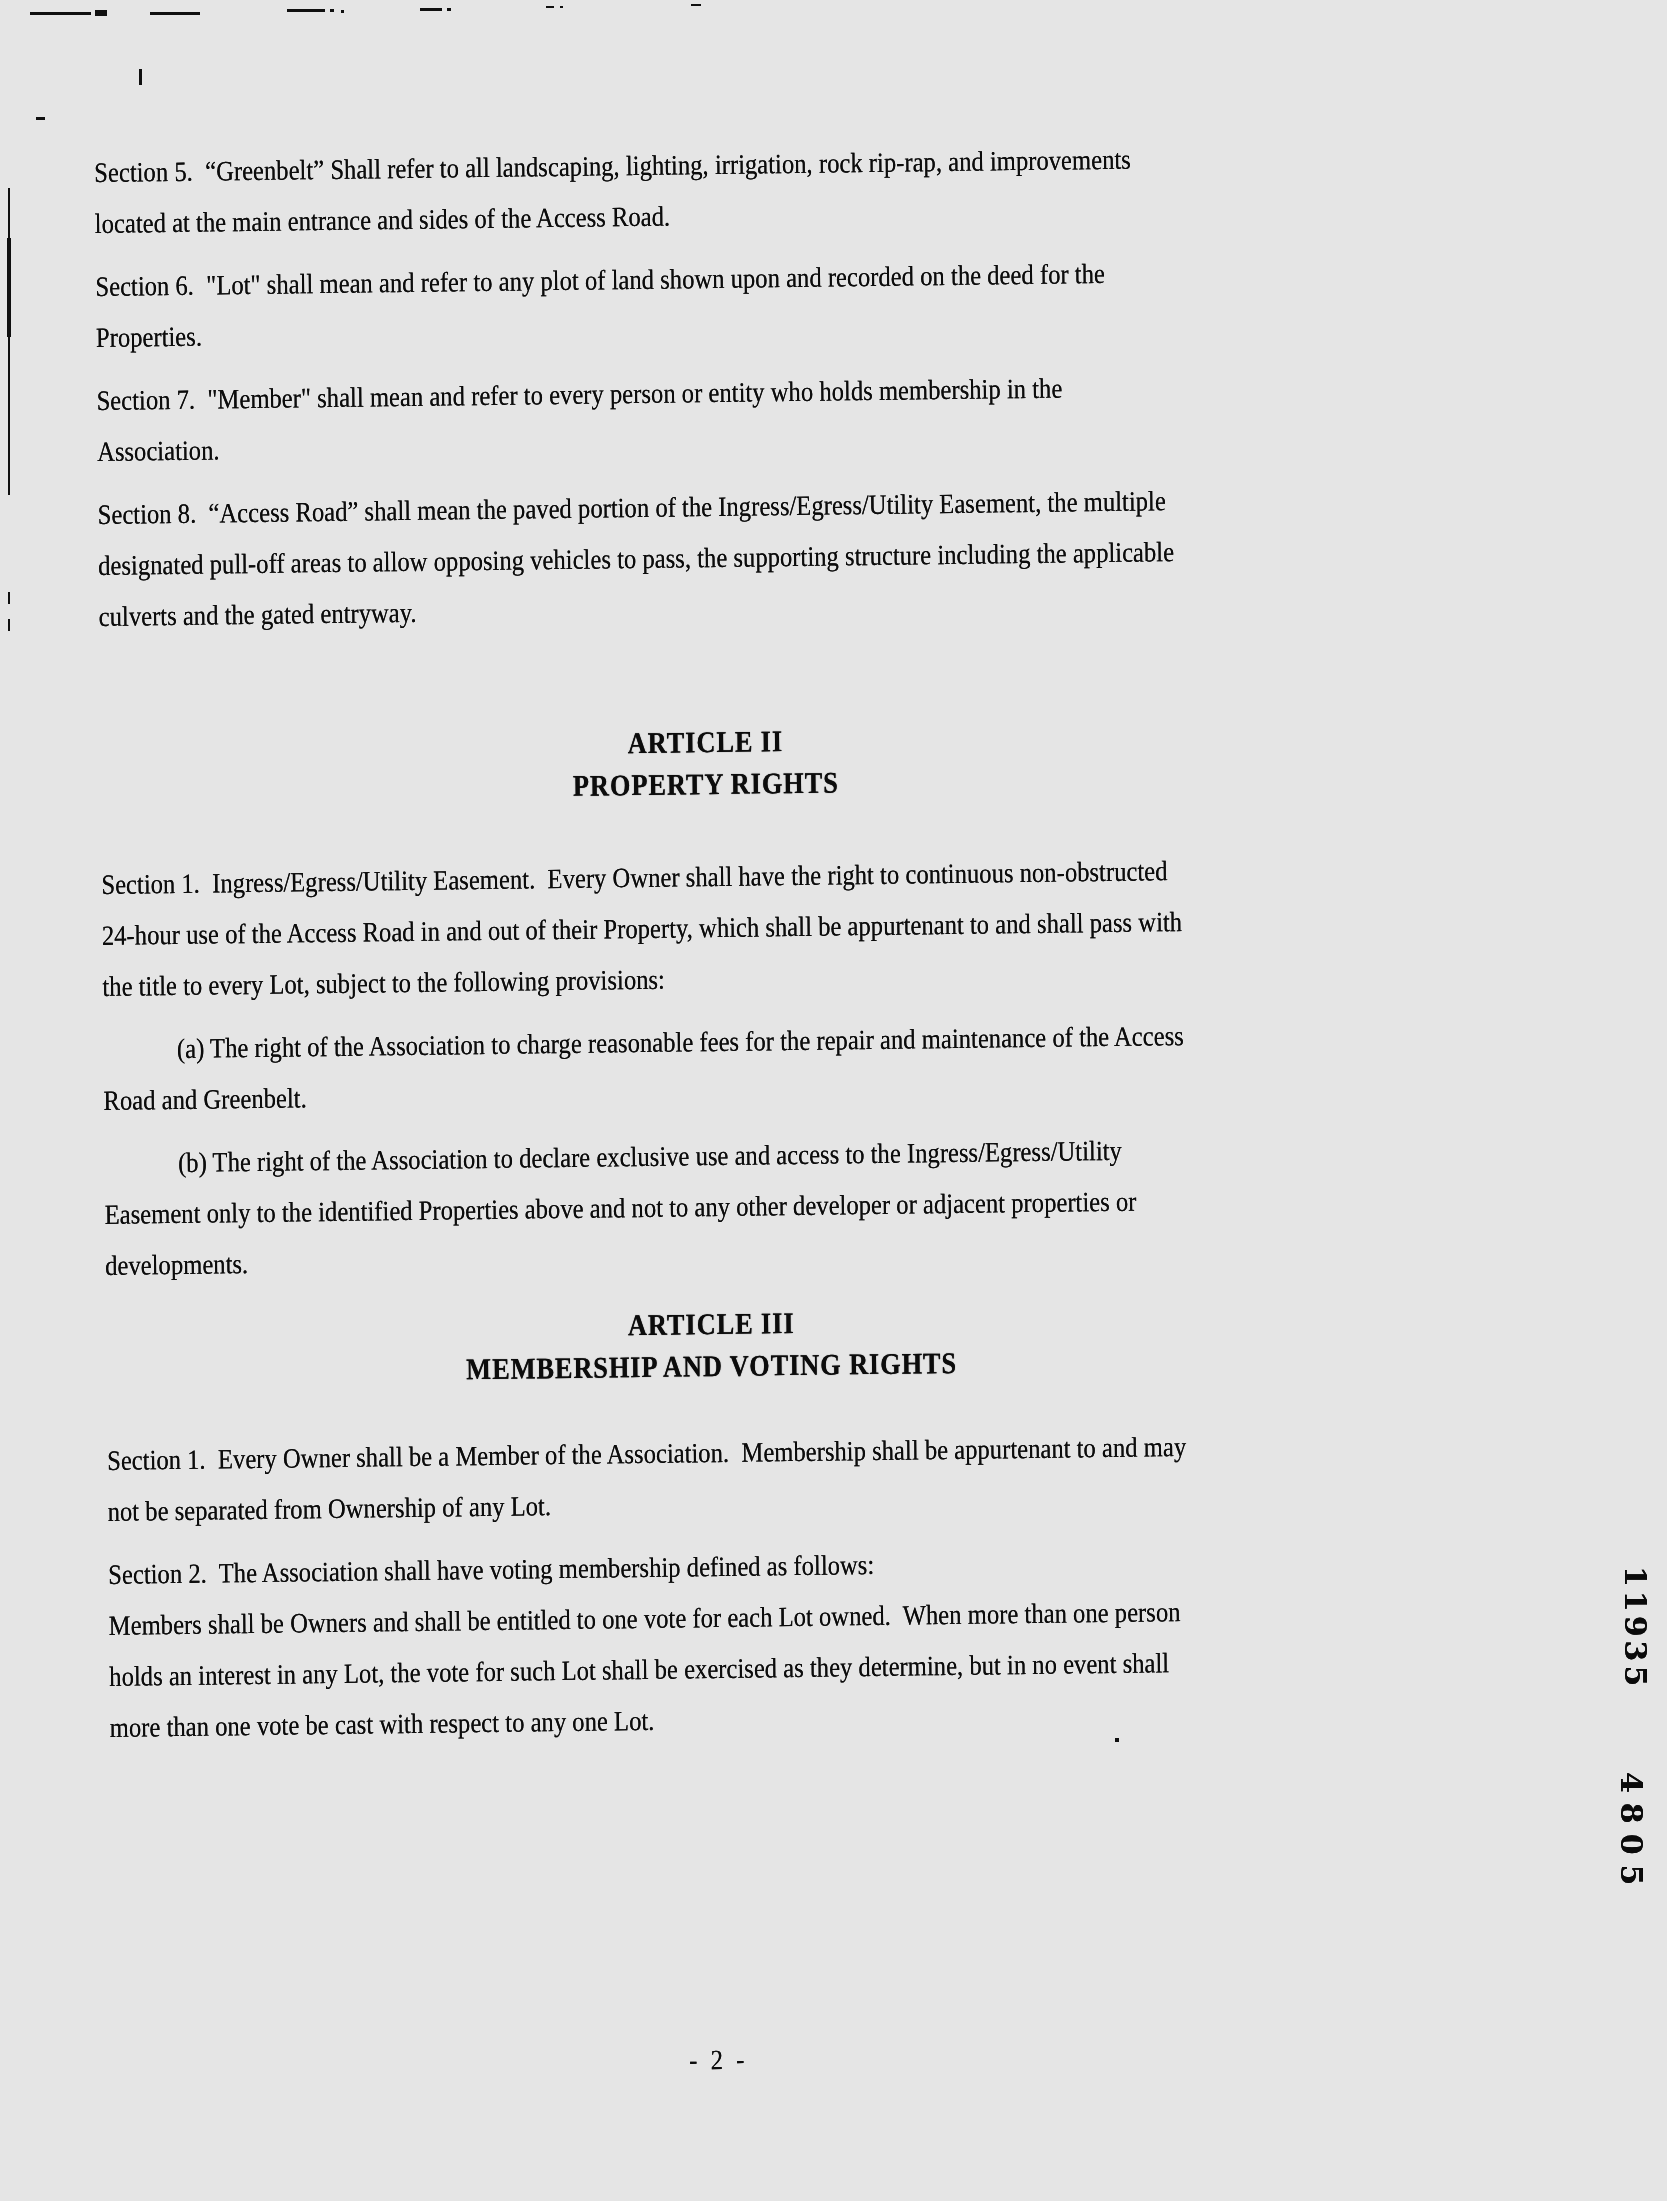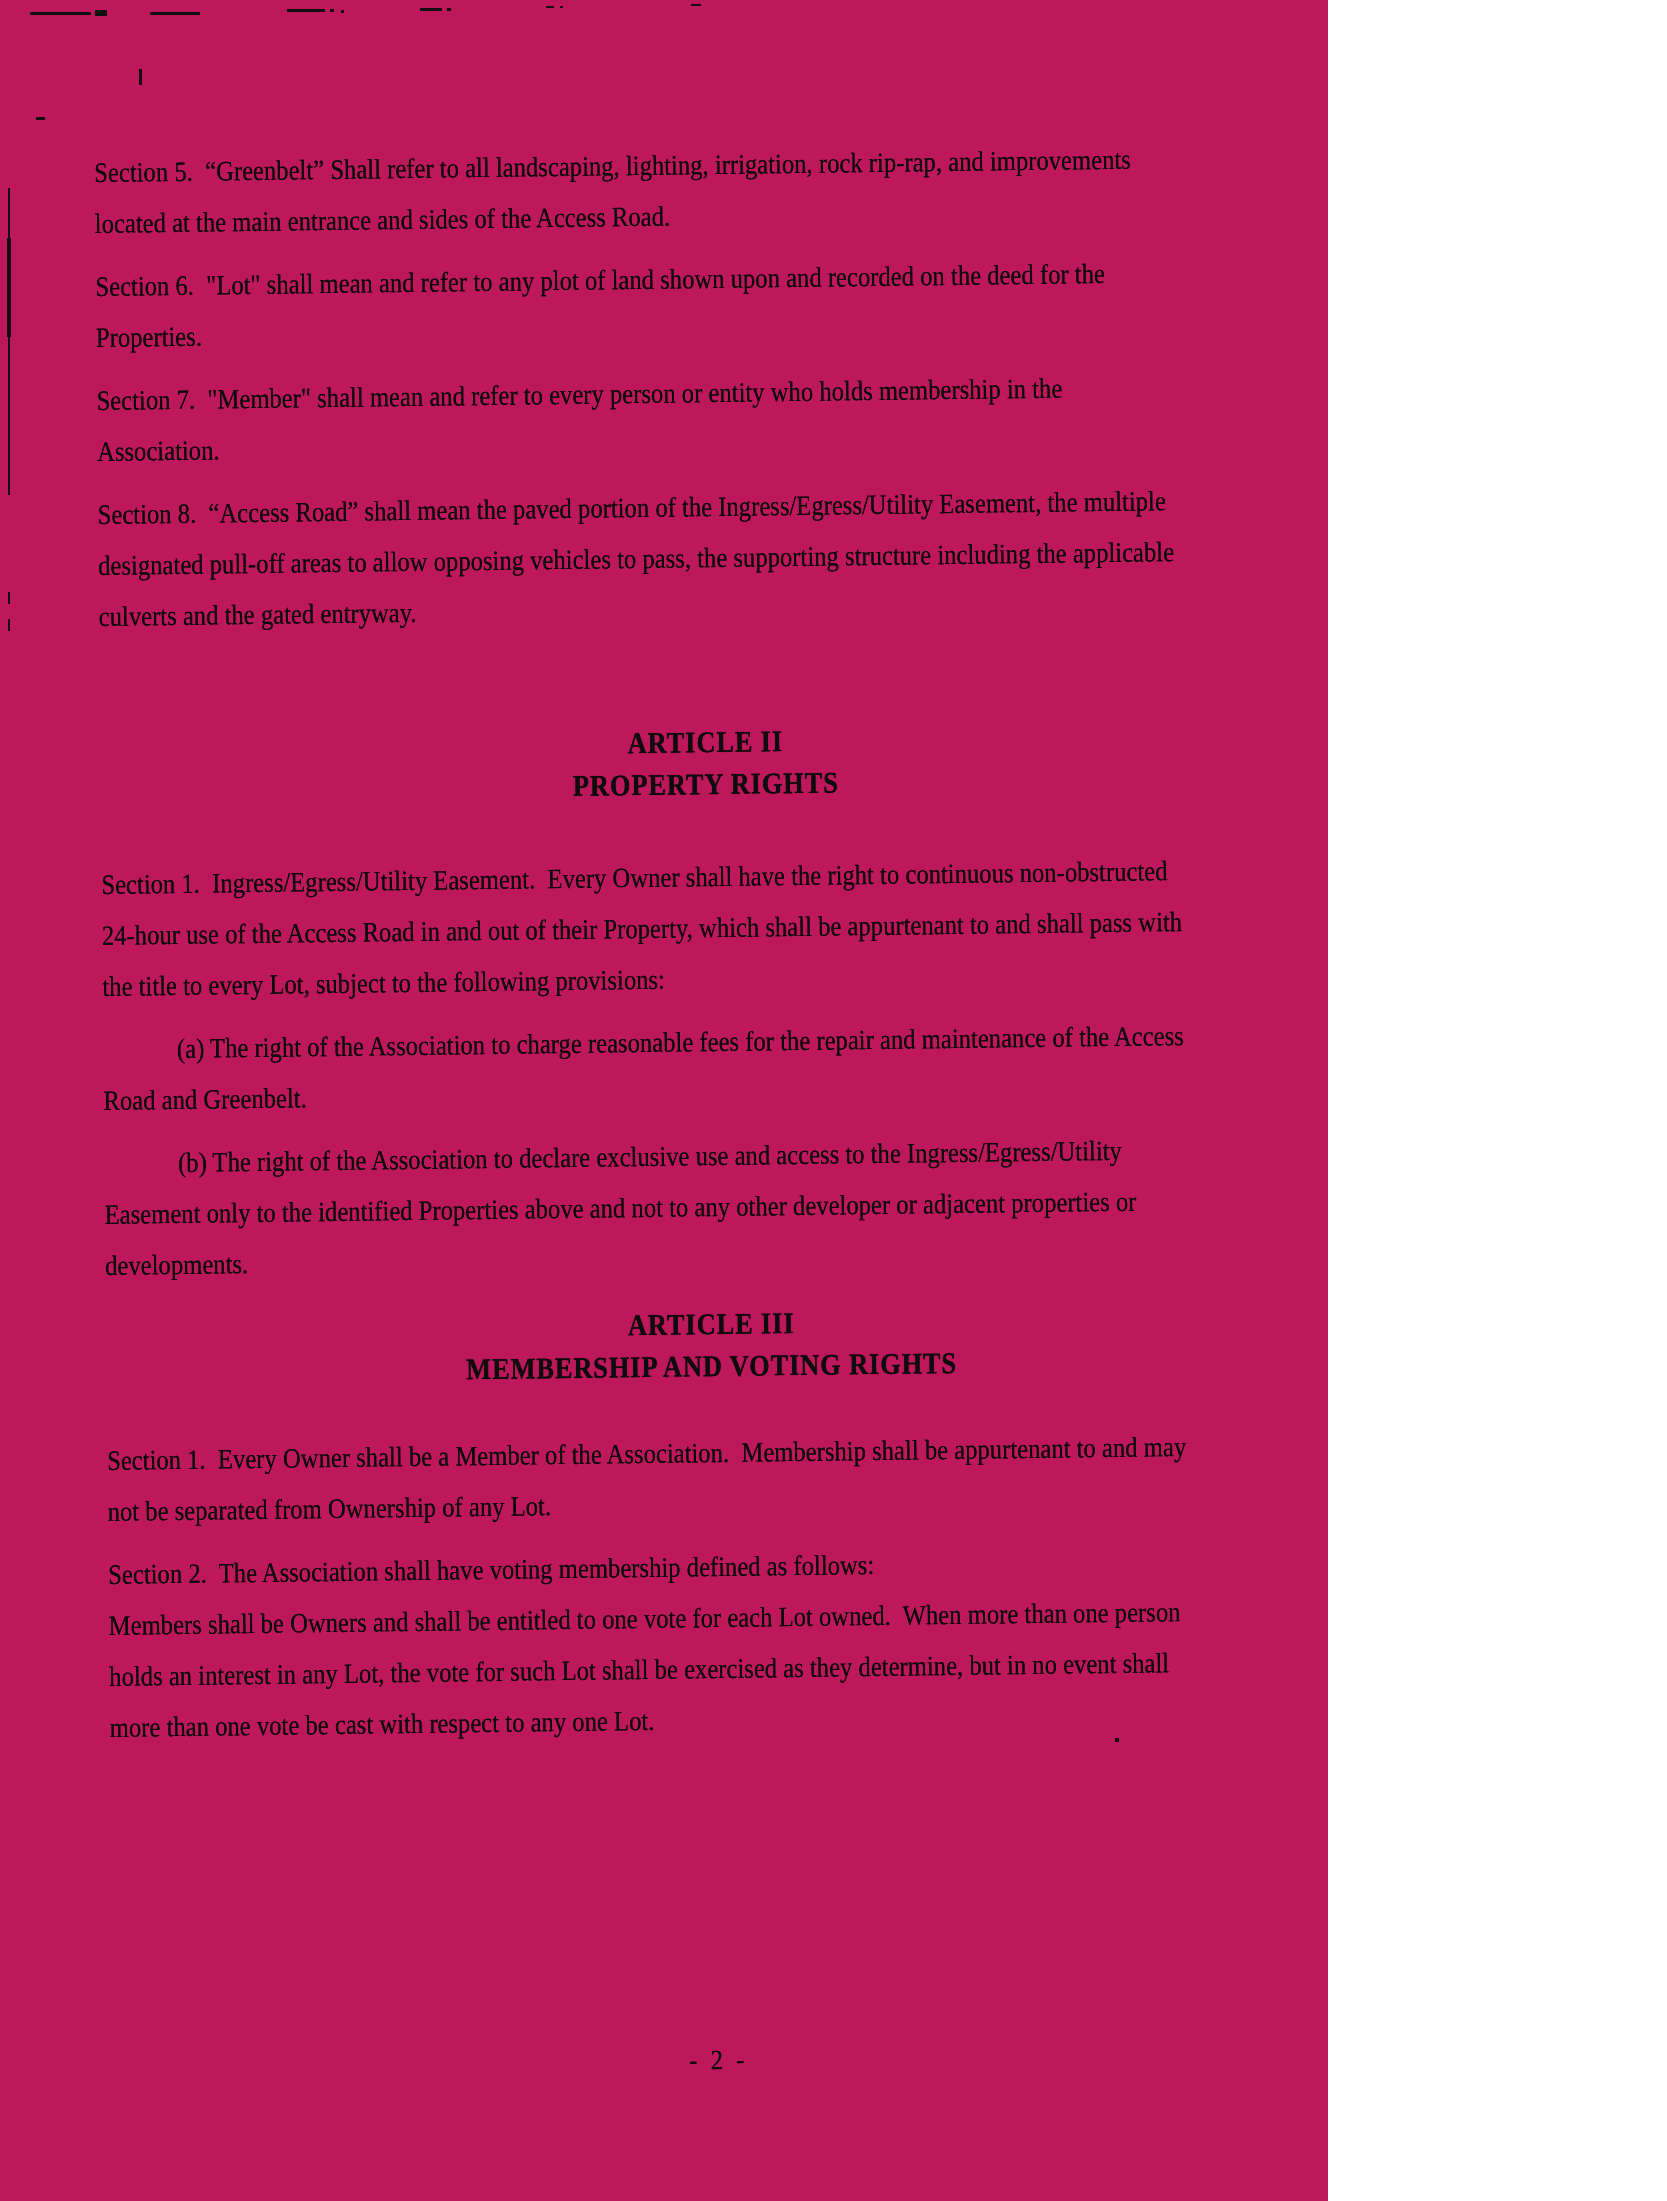--- a/index.html
+++ b/index.html
@@ -1,21 +1,21 @@
 <!DOCTYPE html>
 <html><head>
 <meta charset="utf-8">
 <title>Scanned Document Page</title>
 <style>
   html,body { margin:0; padding:0; background:#ffffff; }
   .page {
     position: relative;
-    width: 1328px;
+    width: 1667px;
     height: 2202px;
-    background: #be185d;
+    background: #e5e5e5;
     overflow: hidden;
     font-family: "Liberation Serif", "DejaVu Serif", serif;
     color: #0c0c0c;
   }
 
   
   .content {
     position: absolute;
     left: 94px;
     top: 147px;

